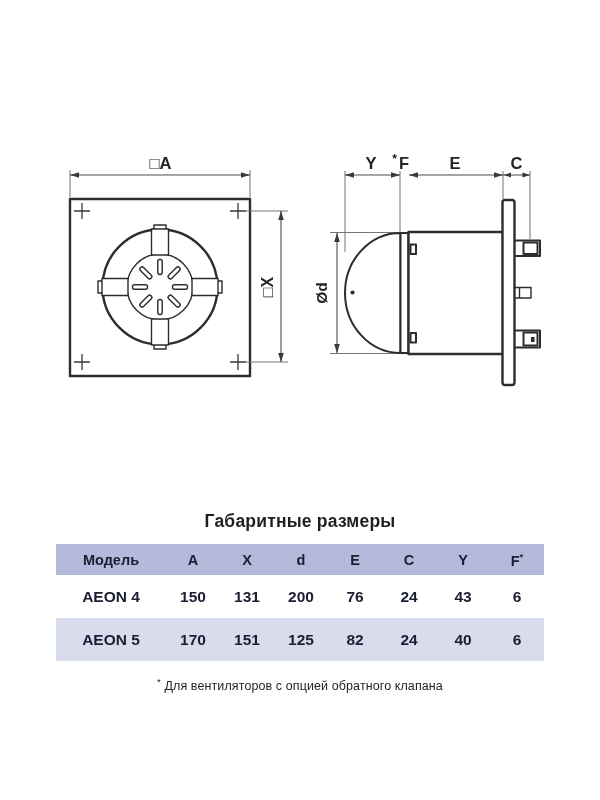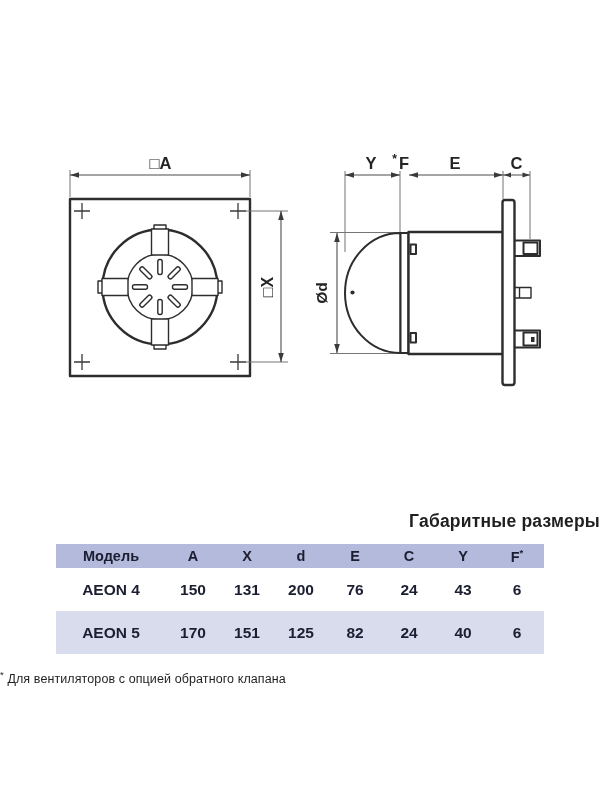--- a/index.html
+++ b/index.html
@@ -16,38 +16,38 @@
   .outline-thin {fill:#fff;stroke:#2d2d2d;stroke-width:1.4;stroke-linejoin:round;}
   .ring-thin    {fill:none;stroke:#2d2d2d;stroke-width:1.4;}
   .dim   {stroke:#4d4d4d;stroke-width:1.1;fill:none;}
   .ext   {stroke:#757575;stroke-width:1;fill:none;}
   .arrow {fill:#3a3a3a;stroke:none;}
   .cross {stroke:#3a3a3a;stroke-width:1.3;}
   .dimtext{font-family:"Liberation Sans",sans-serif;font-weight:700;fill:#242424;}
   .fillpart{fill:#2d2d2d;stroke:none;}
 
   .section-title{
-    margin:71px 0 0 0;text-align:right;
+    margin:71px 0 0 0;text-align:center;
     font-size:17.5px;font-weight:700;letter-spacing:.2px;
     color:var(--c-title_text,#1f1f1f);
   }
   .dim-table{
     width:488px;margin:12px auto 0;border-collapse:collapse;table-layout:fixed;
     color:var(--c-table_text,#1b1e30);
   }
   .dim-table col.model-col{width:110px;}
   .dim-table col.num-col{width:54px;}
   .dim-table th,.dim-table td{text-align:center;vertical-align:middle;padding:0;}
-  .dim-table thead tr{background:var(--c-header_bg,#b3badb);height:24px;font-size:14.5px;}
+  .dim-table thead tr{background:var(--c-header_bg,#b3badb);height:31px;font-size:14.5px;}
   .dim-table thead th{font-weight:700;}
   .dim-table tbody tr{height:43px;font-size:15.5px;font-weight:700;}
   .dim-table tbody tr.alt{background:var(--c-row_alt_bg,#d8dcec);}
   .dim-table sup,.footnote sup{font-size:9.5px;}
   .footnote{
-    margin-top:15px;font-size:12.5px;
+    margin-top:15px;text-align:center;font-size:12.5px;
     color:var(--c-title_text,#1f1f1f);letter-spacing:.1px;
   }
 </style>
 </head>
 <body>
 
 <svg class="drawing-area" viewBox="0 0 600 440">
 
   <g>
 

